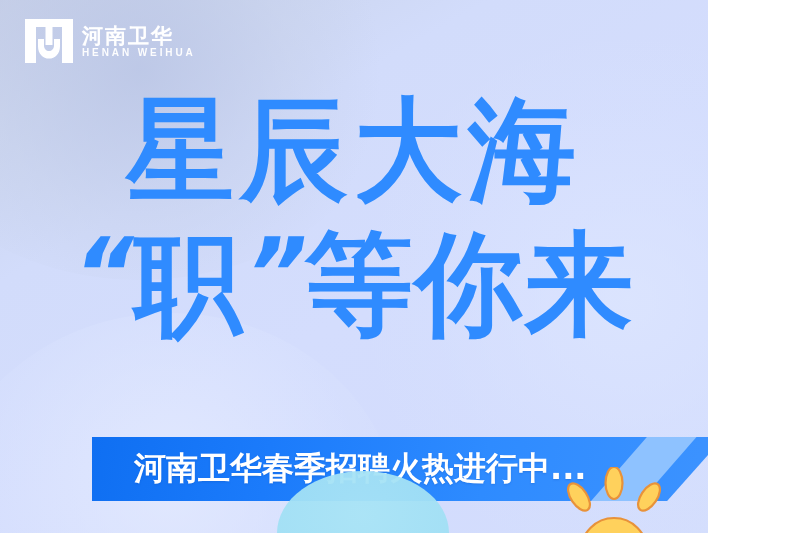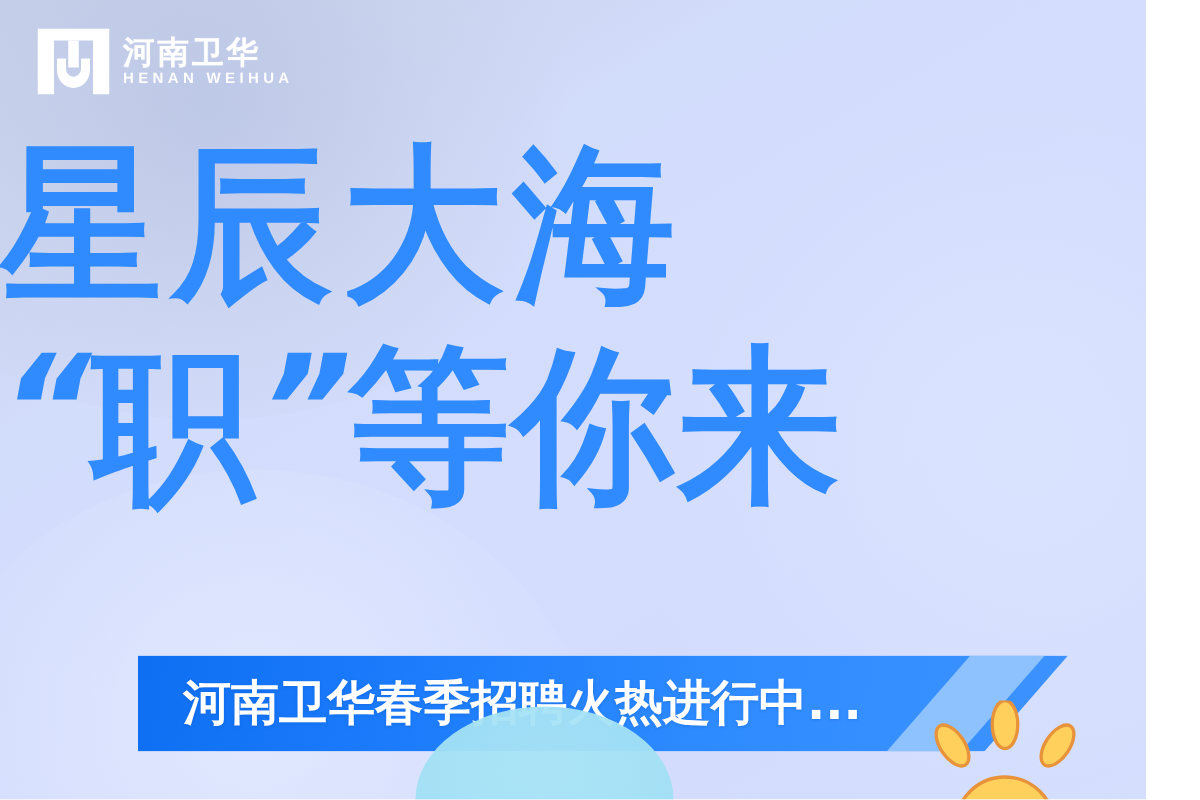--- a/index.html
+++ b/index.html
@@ -3,21 +3,21 @@
 <meta charset="utf-8">
 <title>Recruitment Poster</title>
 <style>
   html, body {
     margin: 0;
     padding: 0;
     background: #ffffff;
   }
   .poster {
     position: relative;
-    width: 764px;
+    width: 708px;
     height: 533px;
     overflow: hidden;
     font-family: "Liberation Sans", "DejaVu Sans", sans-serif;
     background: linear-gradient(150deg,
                 #c3cce6 0%,
                 #cbd5ef 14%,
                 #d2dcfb 30%,
                 #d4ddfd 55%,
                 #d3dcfd 78%,
                 #d4defd 100%);
@@ -103,21 +103,21 @@
     white-space: nowrap;
     opacity: 0.97;
   }
 
   
   .headline {
     position: absolute;
     left: 0;
     right: 0;
     top: 96px;
-    text-align: left;
+    text-align: center;
     color: #2f8bff;
     font-weight: 900;
     line-height: 1.02;
     user-select: none;
   }
   .headline-line {
     display: block;
     white-space: nowrap;
     font-size: 108px;
     letter-spacing: 4px;
@@ -147,20 +147,21 @@
     position: absolute;
     left: 92px;
     top: 437px;
     width: 620px;
     height: 64px;
     background: linear-gradient(100deg, #0f6ff2 0%, #1b7bfb 28%, #2e8bff 62%, #3d93ff 100%);
     clip-path: polygon(0 0, 100% 0, 91% 100%, 0 100%);
     display: flex;
     align-items: center;
     box-shadow: 0 3px 10px rgba(40,100,200,0.18);
+    padding-left: 12px;
   }
   .banner-edge {
     position: absolute;
     left: 92px;
     top: 437px;
     width: 620px;
     height: 64px;
     background: #8ec2ff;
     clip-path: polygon(89.5% 0, 97.5% 0, 88.5% 100%, 80.5% 100%);
     pointer-events: none;

